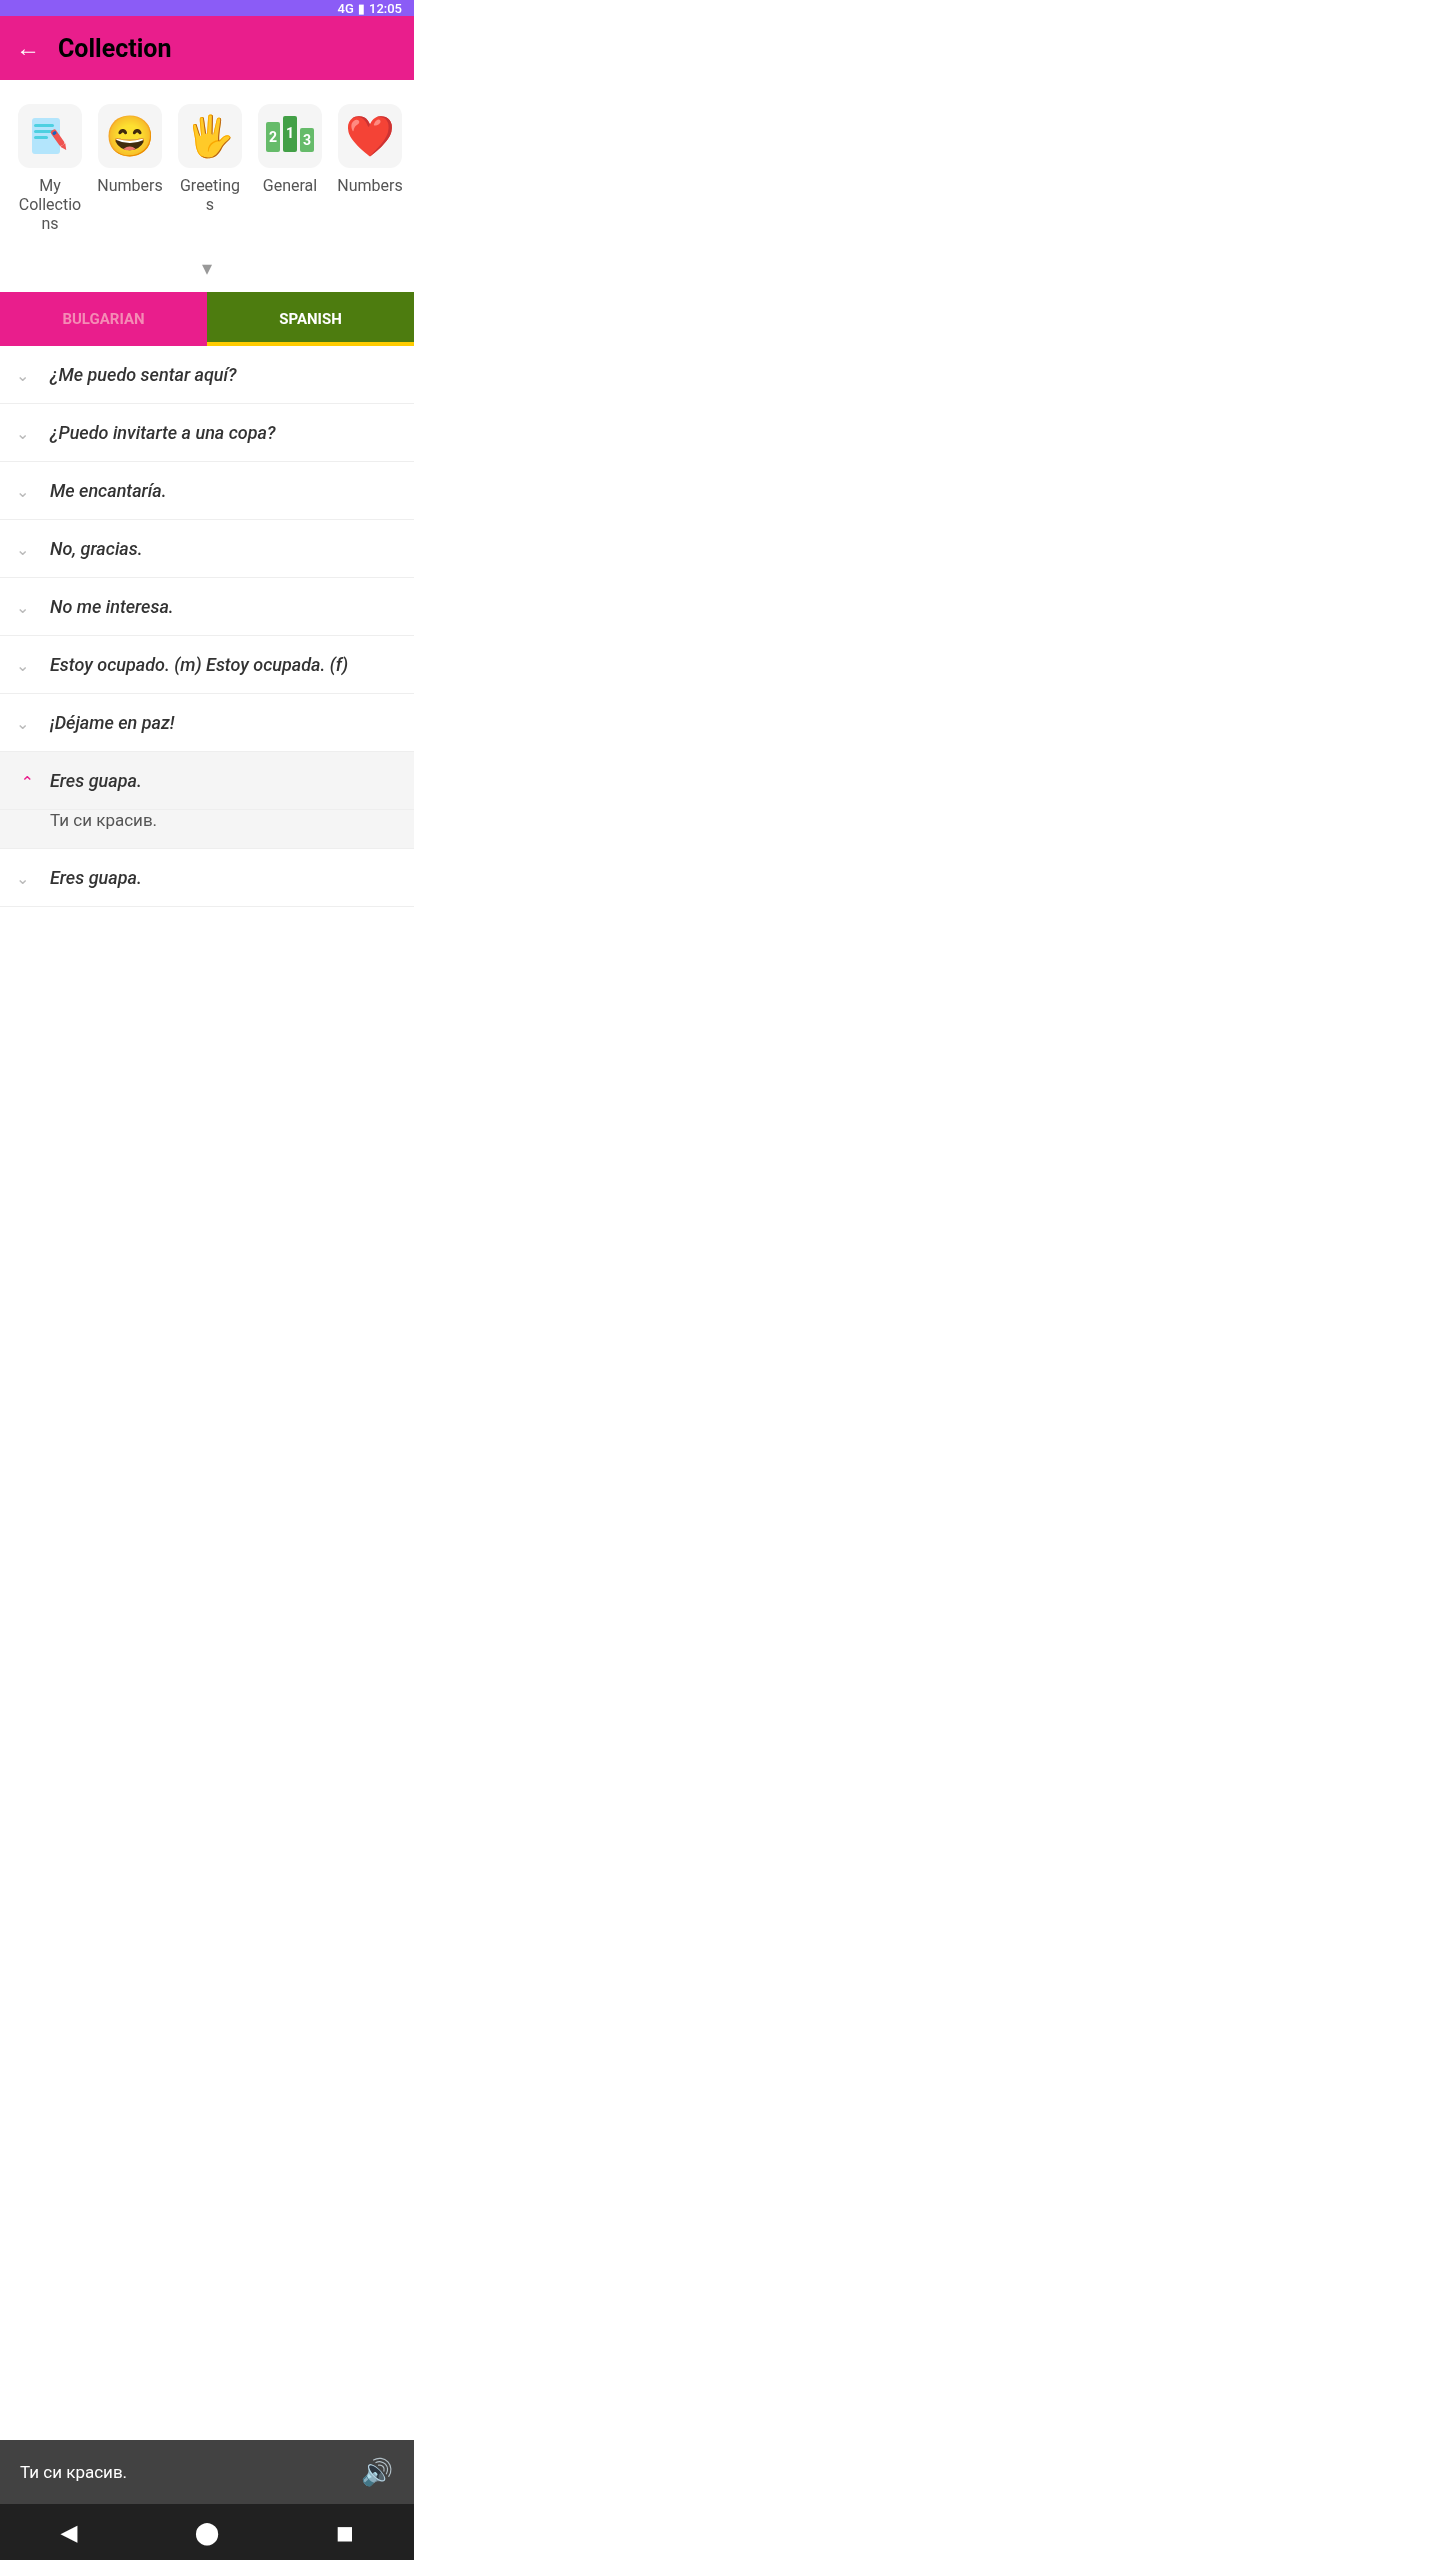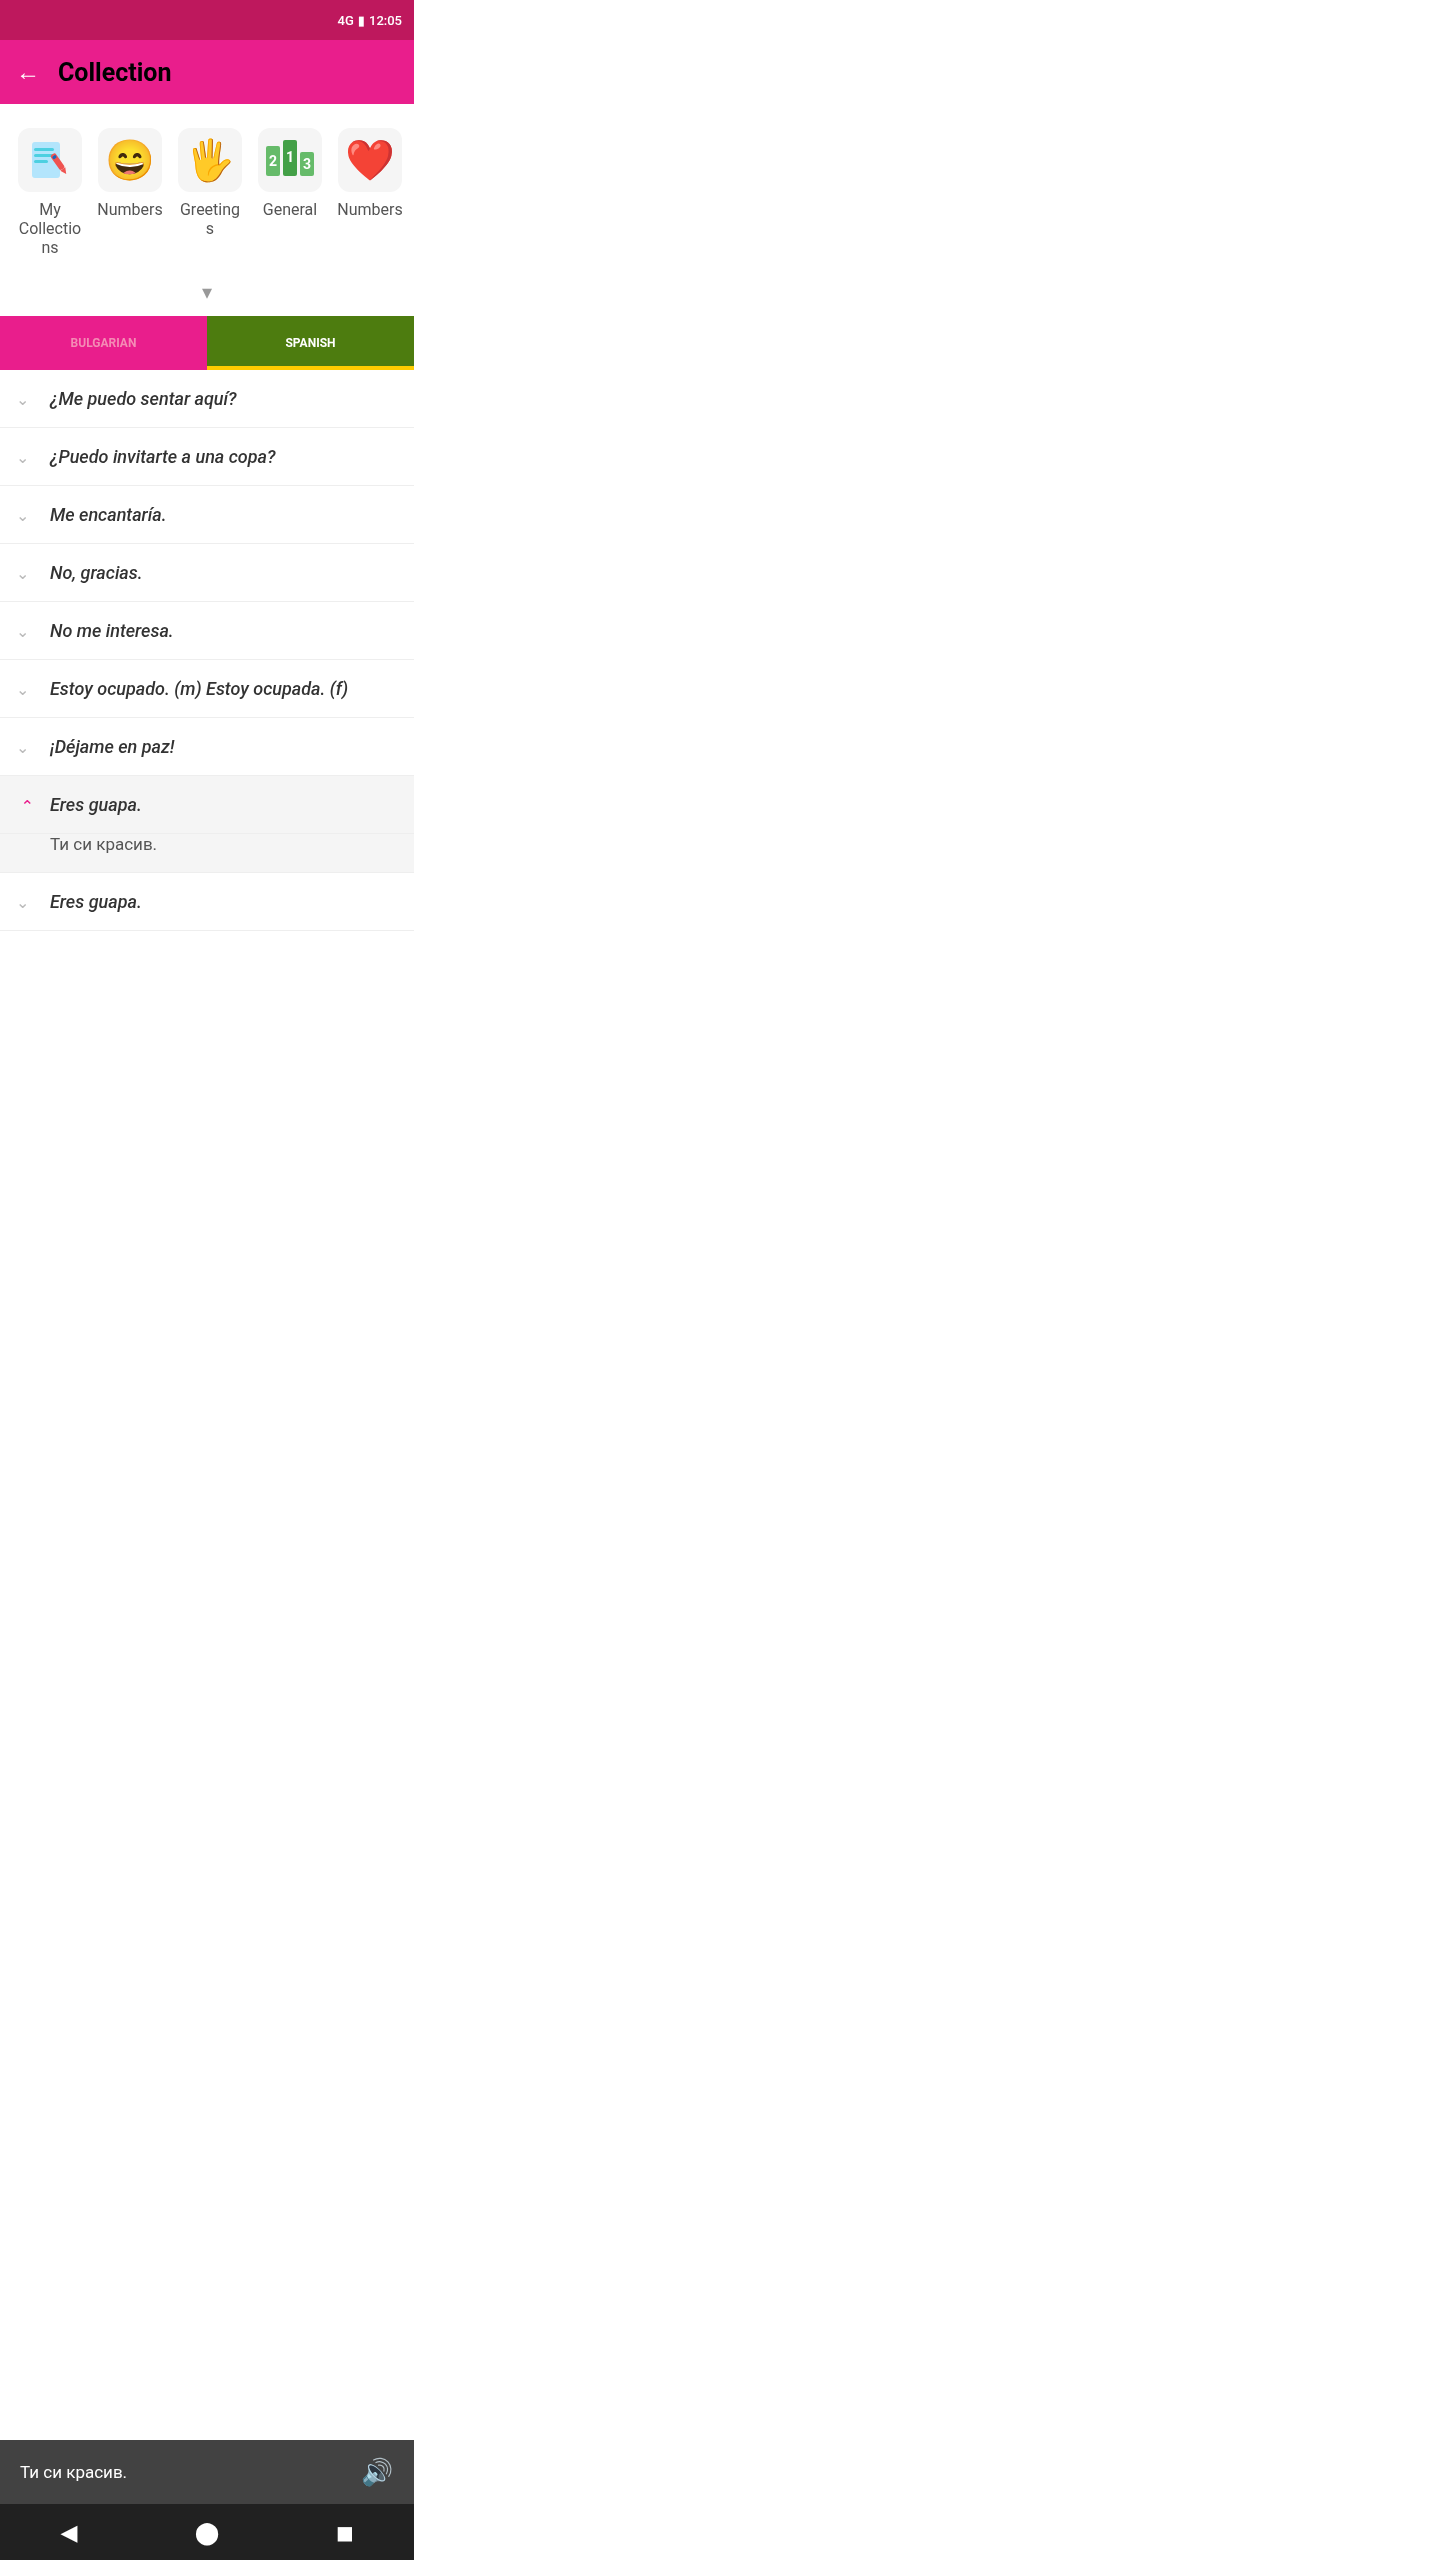--- a/index.html
+++ b/index.html
@@ -9,22 +9,22 @@
       font-family: 'Roboto', Arial, sans-serif;
       background: #fff;
       width: 414px;
       min-height: 900px;
       overflow-x: hidden;
       position: relative;
     }
 
     
     .status-bar {
-      background: #be185d;
-      height: 40px;
+      background: #8b5cf6;
+      height: 16px;
       display: flex;
       align-items: center;
       justify-content: flex-end;
       padding: 0 12px;
       gap: 6px;
       text-align: right;
     }
     .status-bar-text {
       color: #fff;
       font-size: 13px;
@@ -111,21 +111,21 @@
     .lang-tabs {
       display: flex;
       background: #e91e8c;
       height: 54px;
     }
     .lang-tab {
       flex: 1;
       display: flex;
       align-items: center;
       justify-content: center;
-      font-size: 12px;
+      font-size: 15px;
       font-weight: 700;
       cursor: pointer;
       position: relative;
     }
     .lang-tab.inactive {
       color: #f48cb5;
     }
     .lang-tab.active {
       color: #fff;
       background: #4d7c0f;

